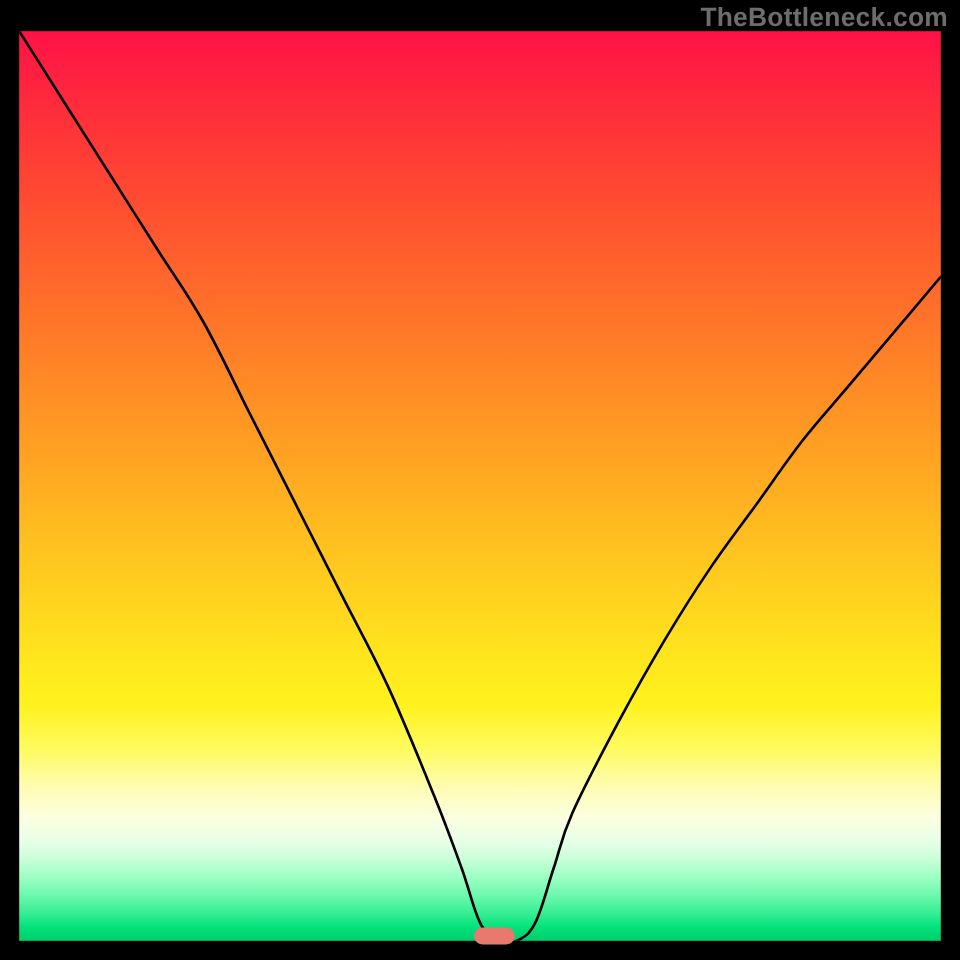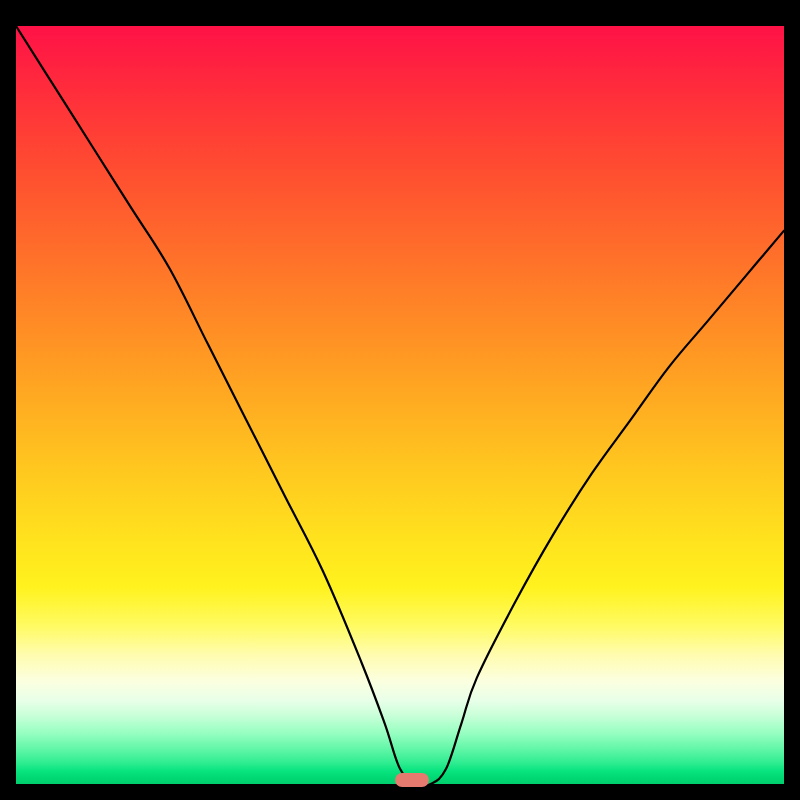--- a/index.html
+++ b/index.html
@@ -73,20 +73,21 @@
     border-radius: 8px;
     background: #e77a6f;
     transform: translate(-50%, -50%);
   }
 </style>
 </head>
 <body>
 
 <div class="frame">
 
+  <div class="watermark">TheBottleneck.com</div>
 
   <div class="plot">
     <div class="grad"></div>
 
     <svg class="curve" viewBox="0 0 768 758" preserveAspectRatio="none">
       <path id="curve-path" fill="none" stroke="#000" stroke-width="2.2" stroke-linecap="round" stroke-linejoin="round" d="M 0 0 C 6.912000000000001 10.915199999999997, 24.576000000000004 38.80959999999999, 38.400000000000006 60.639999999999986 C 52.224000000000004 82.47039999999998, 62.97600000000001 99.44959999999998, 76.80000000000001 121.27999999999997 C 90.62400000000001 143.11039999999997, 101.37599999999999 160.08959999999996, 115.19999999999999 181.91999999999996 C 129.024 203.75039999999996, 139.776 218.00079999999994, 153.60000000000002 242.55999999999995 C 167.42400000000004 267.1192, 178.17600000000002 291.072, 192 318.36 C 205.82399999999998 345.648, 216.576 366.872, 230.39999999999998 394.16 C 244.22399999999996 421.44800000000004, 254.97599999999994 442.67199999999997, 268.79999999999995 469.96 C 282.62399999999997 497.248, 293.37600000000003 515.7432, 307.20000000000005 545.76 C 321.02400000000006 575.7768, 334.54080000000005 609.432, 345.6 636.72 C 356.6592 664.008, 361.728 678.2584, 368.64 697.36 C 375.55199999999996 716.4616, 378.4704 731.9248, 384 742.84 C 389.5296 753.7552000000001, 393.8304 755.2712, 399.36 758 C 404.88960000000003 760.7288, 409.1904 760.7288, 414.72 758 C 420.24960000000004 755.2712, 424.5504000000001 753.7552000000001, 430.08000000000004 742.84 C 435.6096 731.9248, 439.9104 713.7328, 445.43999999999994 697.36 C 450.9695999999999 680.9872, 451.12319999999994 673.7103999999999, 460.79999999999995 651.88 C 470.47679999999997 630.0496, 485.37600000000003 602.0036, 499.20000000000005 576.08 C 513.024 550.1564000000001, 523.776 531.0548, 537.5999999999999 507.86 C 551.4239999999999 484.6652, 562.1759999999999 467.68600000000004, 576 447.22 C 589.8240000000001 426.754, 600.5760000000001 413.26160000000004, 614.4000000000001 394.16 C 628.224 375.0584, 638.976 358.83719999999994, 652.8 341.09999999999997 C 666.6239999999999 323.3628, 677.3760000000001 311.9928, 691.2 295.62 C 705.024 279.2472, 715.776 266.51279999999997, 729.5999999999999 250.14 C 743.4239999999999 233.76719999999997, 761.088 212.84639999999996, 768 204.65999999999997"></path>
     </svg>
 
     <div class="marker" id="min-marker" style="left: 395.52px; top: 754.21px;"></div>
   </div>

